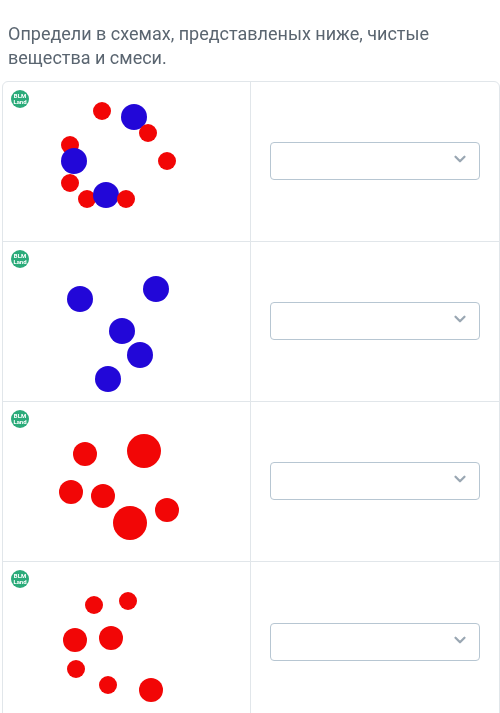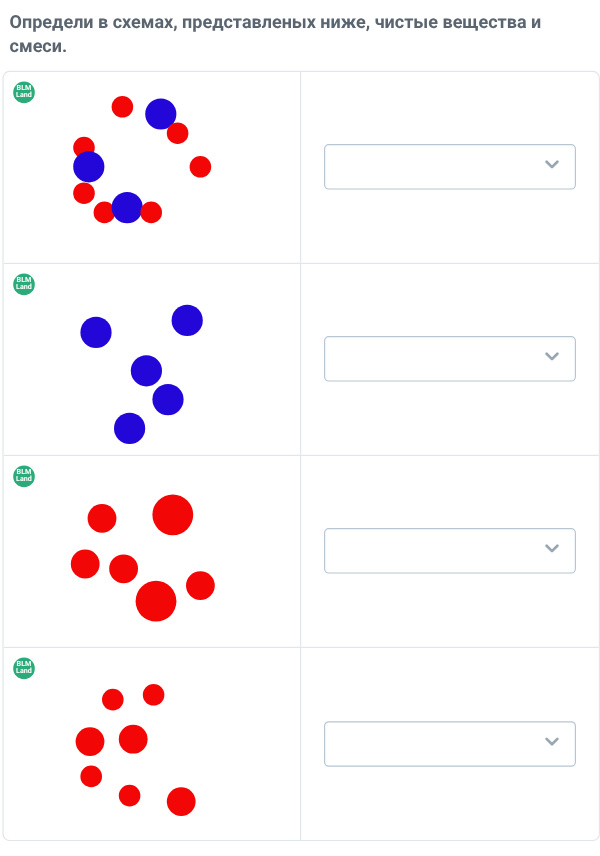--- a/index.html
+++ b/index.html
@@ -3,24 +3,24 @@
   <meta charset="utf-8">
   <style>
     * { box-sizing: border-box; margin: 0; padding: 0; }
     body {
       font-family: -apple-system, BlinkMacSystemFont, "Segoe UI", Roboto, sans-serif;
       background: #fff;
       width: 500px;
     }
     .prompt {
       color: #5a6570;
-      font-size: 15px;
-      font-weight: 700;
+      font-size: 18px;
+      font-weight: 400;
       line-height: 1.35;
-      padding: 8px 10px 10px 8px;
+      padding: 22px 10px 10px 8px;
     }
     .card {
       border: 1px solid #e1e6ea;
       border-radius: 6px;
       margin: 0 0 0 2px;
       overflow: hidden;
       background: #fff;
     }
     .row {
       display: flex;

